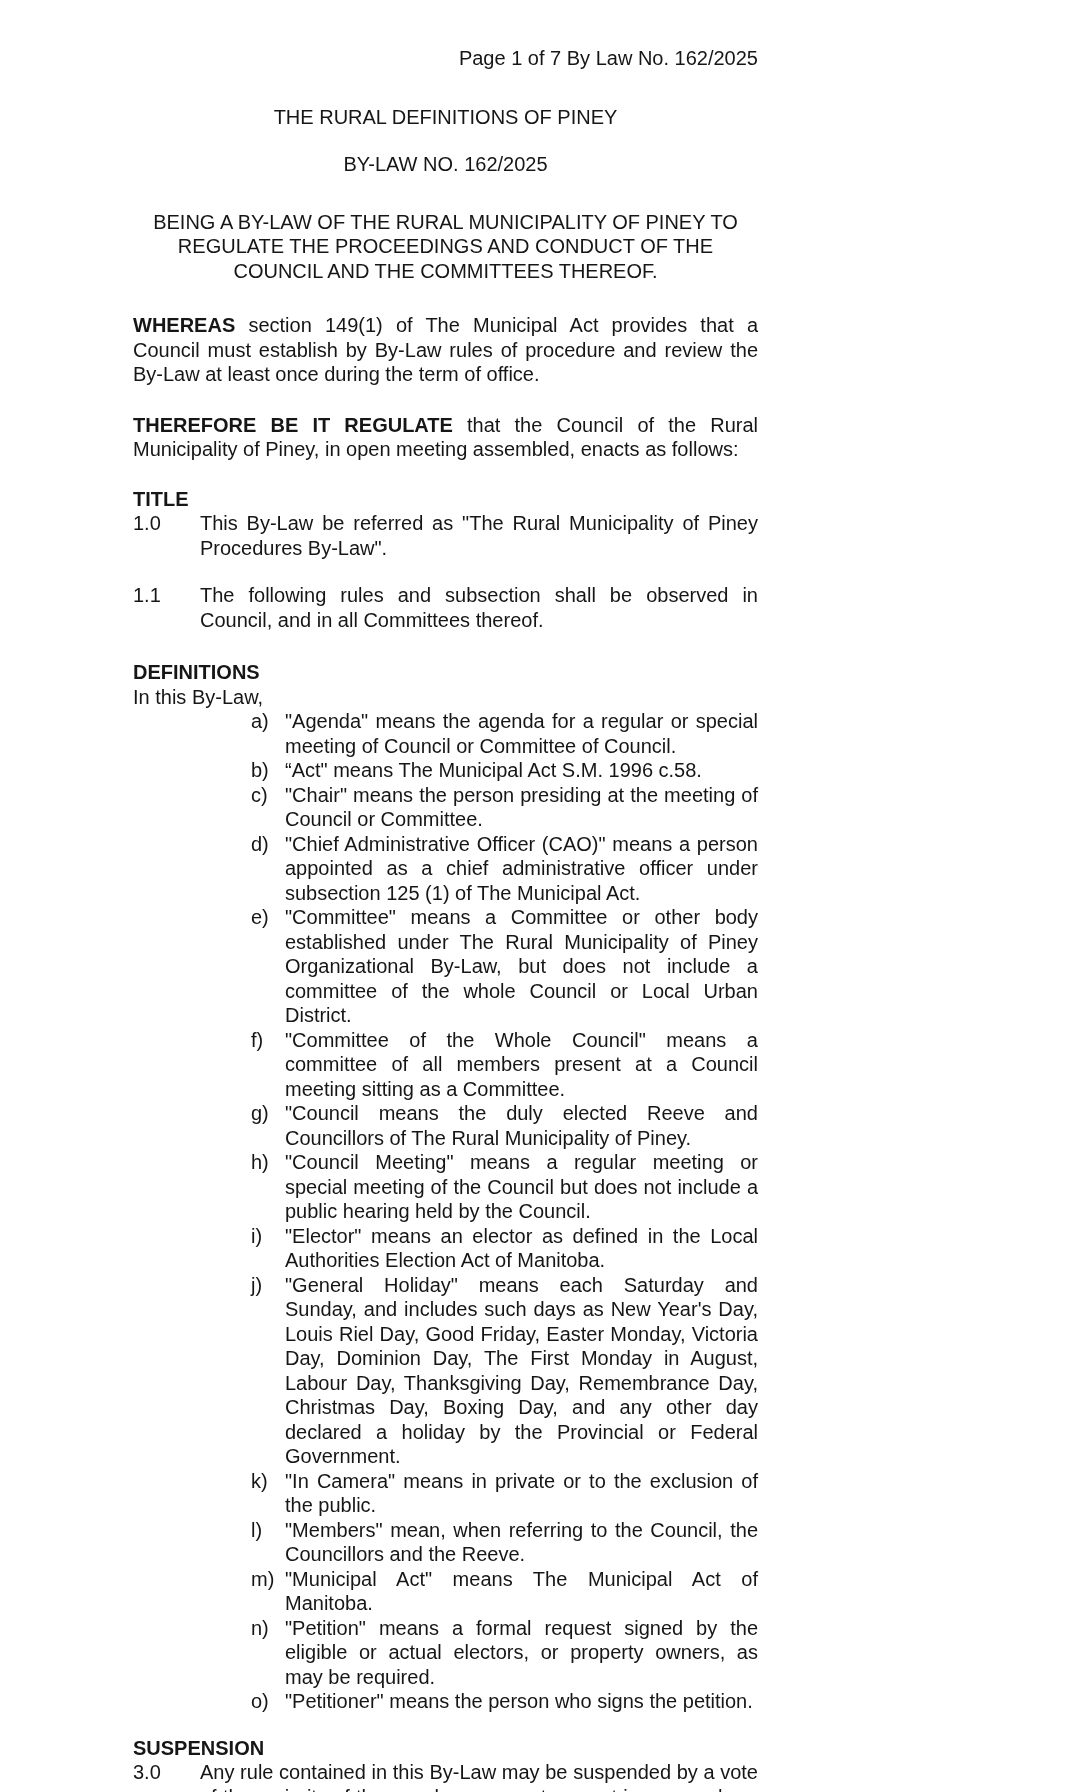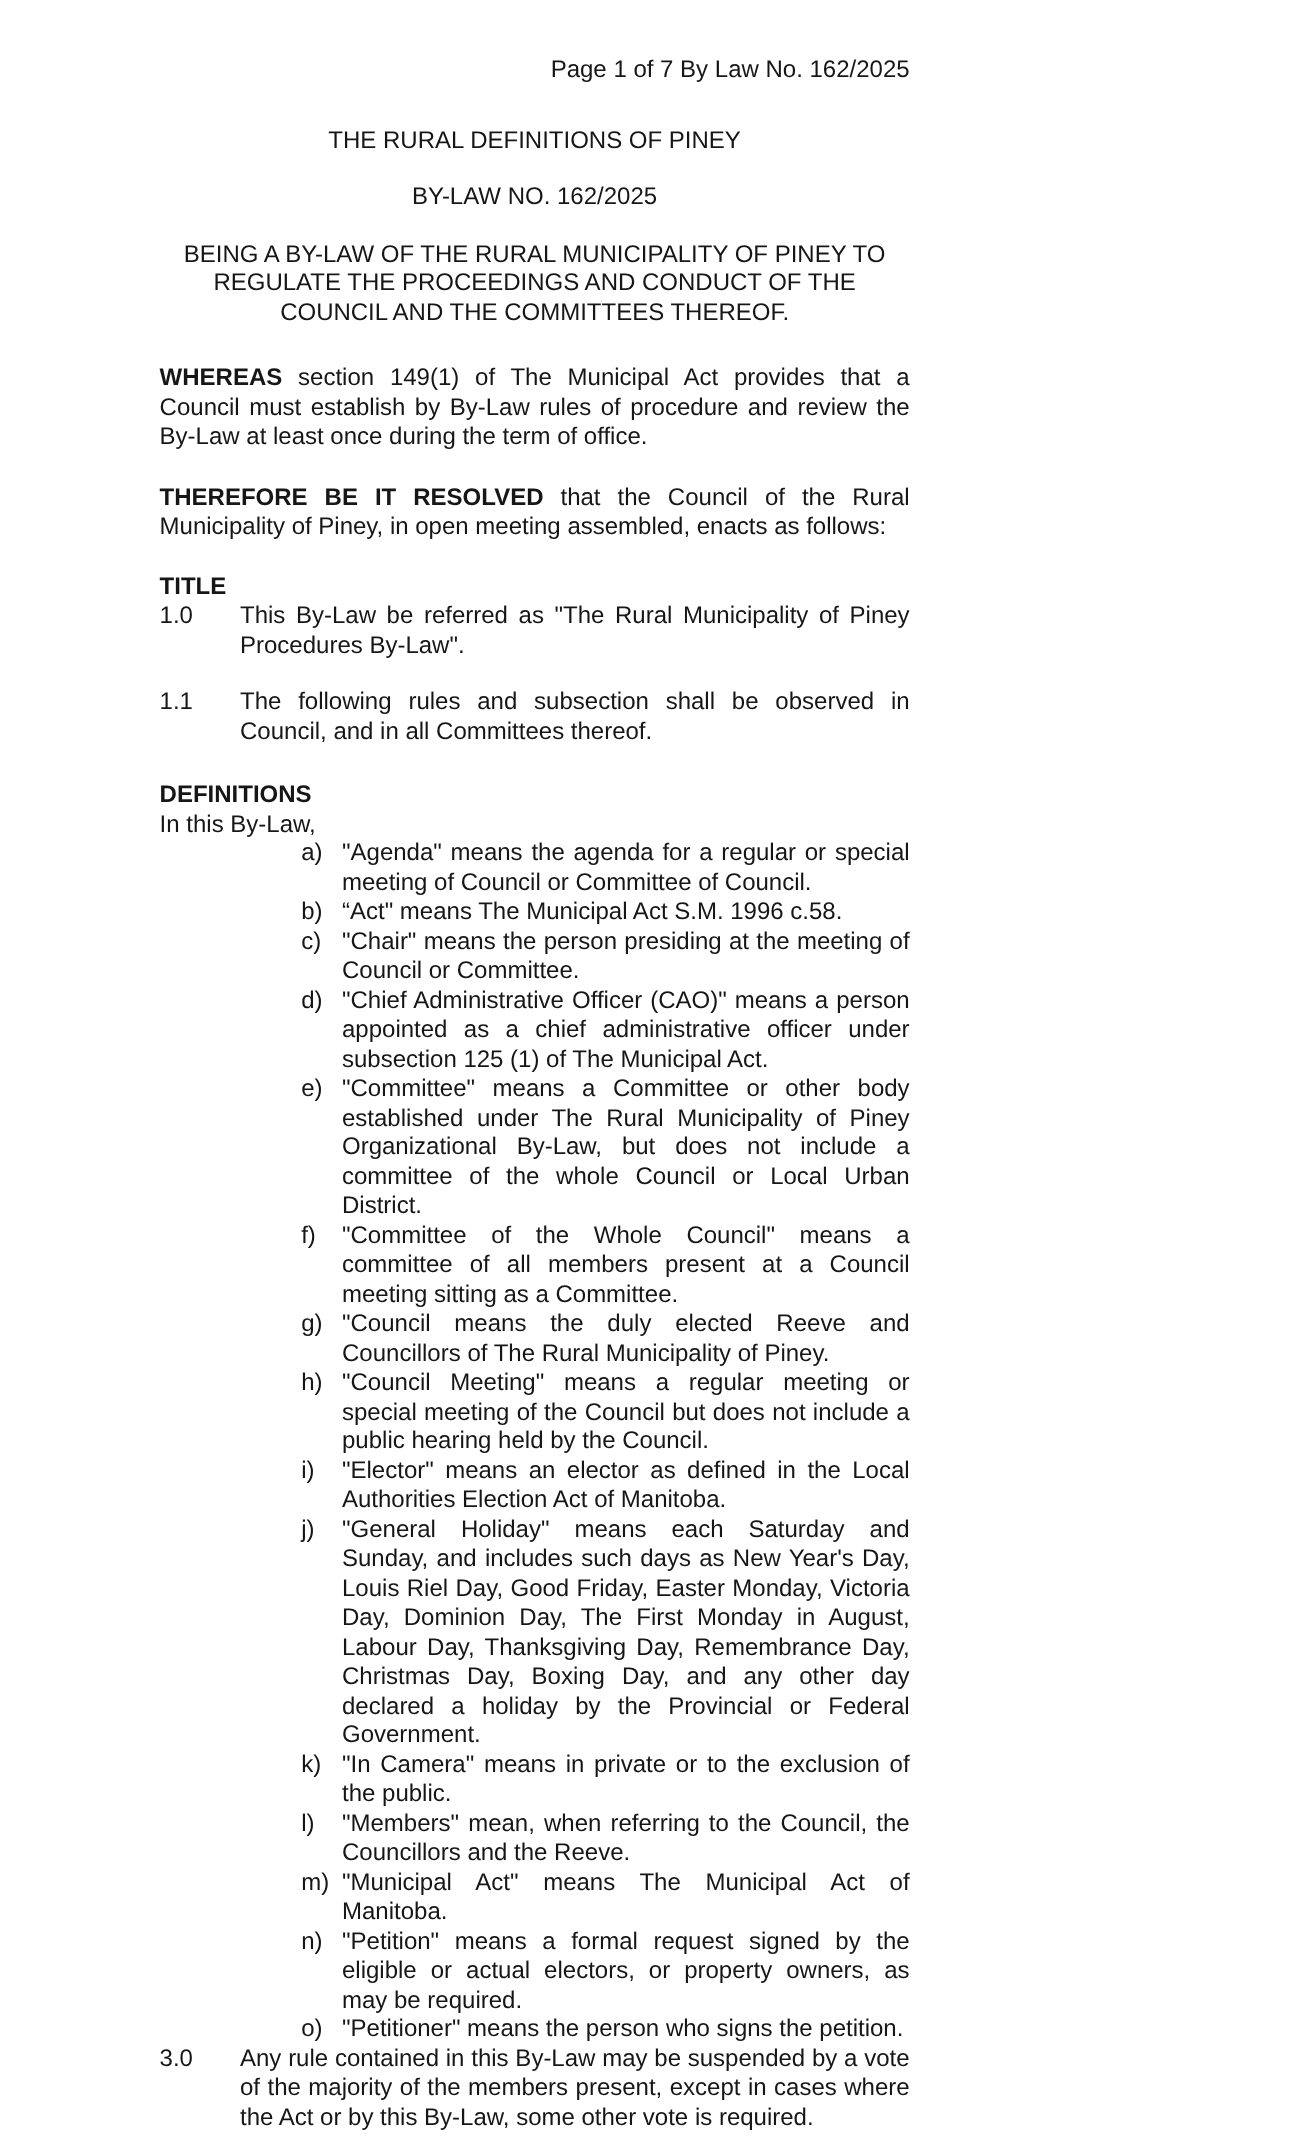--- a/index.html
+++ b/index.html
@@ -33,25 +33,25 @@
 <body>
 
 <div class="page">
 
   <div class="header">Page 1 of 7 By Law No. 162/2025</div>
 
   <div class="center" style="margin-top:34px">THE RURAL DEFINITIONS OF PINEY</div>
 
   <div class="center" style="margin-top:23px">BY-LAW NO. 162/2025</div>
 
-  <div class="center" style="margin-top:23px">BEING A BY-LAW OF THE RURAL MUNICIPALITY OF PINEY TO REGULATE THE PROCEEDINGS AND CONDUCT OF THE COUNCIL AND THE COMMITTEES THEREOF.</div>
+  <div class="center" style="margin-top:33px">BEING A BY-LAW OF THE RURAL MUNICIPALITY OF PINEY TO REGULATE THE PROCEEDINGS AND CONDUCT OF THE COUNCIL AND THE COMMITTEES THEREOF.</div>
 
   <div class="just" style="margin-top:30px"><span class="b">WHEREAS</span><span> section 149(1) of The Municipal Act provides that a Council must establish by By-Law rules of procedure and review the By-Law at least once during the term of office.</span></div>
 
-  <div class="just" style="margin-top:26px"><span class="b">THEREFORE BE IT RESOLVED</span><span> that the Council of the Rural Municipality of Piney, in open meeting assembled, enacts as follows:</span></div>
+  <div class="just" style="margin-top:26px"><span class="b">THEREFORE BE IT REGULATE</span><span> that the Council of the Rural Municipality of Piney, in open meeting assembled, enacts as follows:</span></div>
 
   <div class="heading" style="margin-top:25px">TITLE</div>
 
   <div class="item">
     <span class="num">1.0</span>
     <div class="itext">This By-Law be referred as "The Rural Municipality of Piney Procedures By-Law".</div>
   </div>
 
   <div class="item mt23">
     <span class="num">1.1</span>
@@ -120,19 +120,20 @@
         <span class="slabel">n)</span>
         <div class="stext">"Petition" means a formal request signed by the eligible or actual electors, or property owners, as may be required.</div>
       </div>
       <div class="sub">
         <span class="slabel">o)</span>
         <div class="stext">"Petitioner" means the person who signs the petition.</div>
       </div>
     </div>
   </div>
 
+  <div class="heading" style="margin-top:22px">SUSPENSION</div>
 
   <div class="item">
     <span class="num">3.0</span>
     <div class="itext">Any rule contained in this By-Law may be suspended by a vote of the majority of the members present, except in cases where the Act or by this By-Law, some other vote is required.</div>
   </div>
 
 </div>
 
 </body></html>

